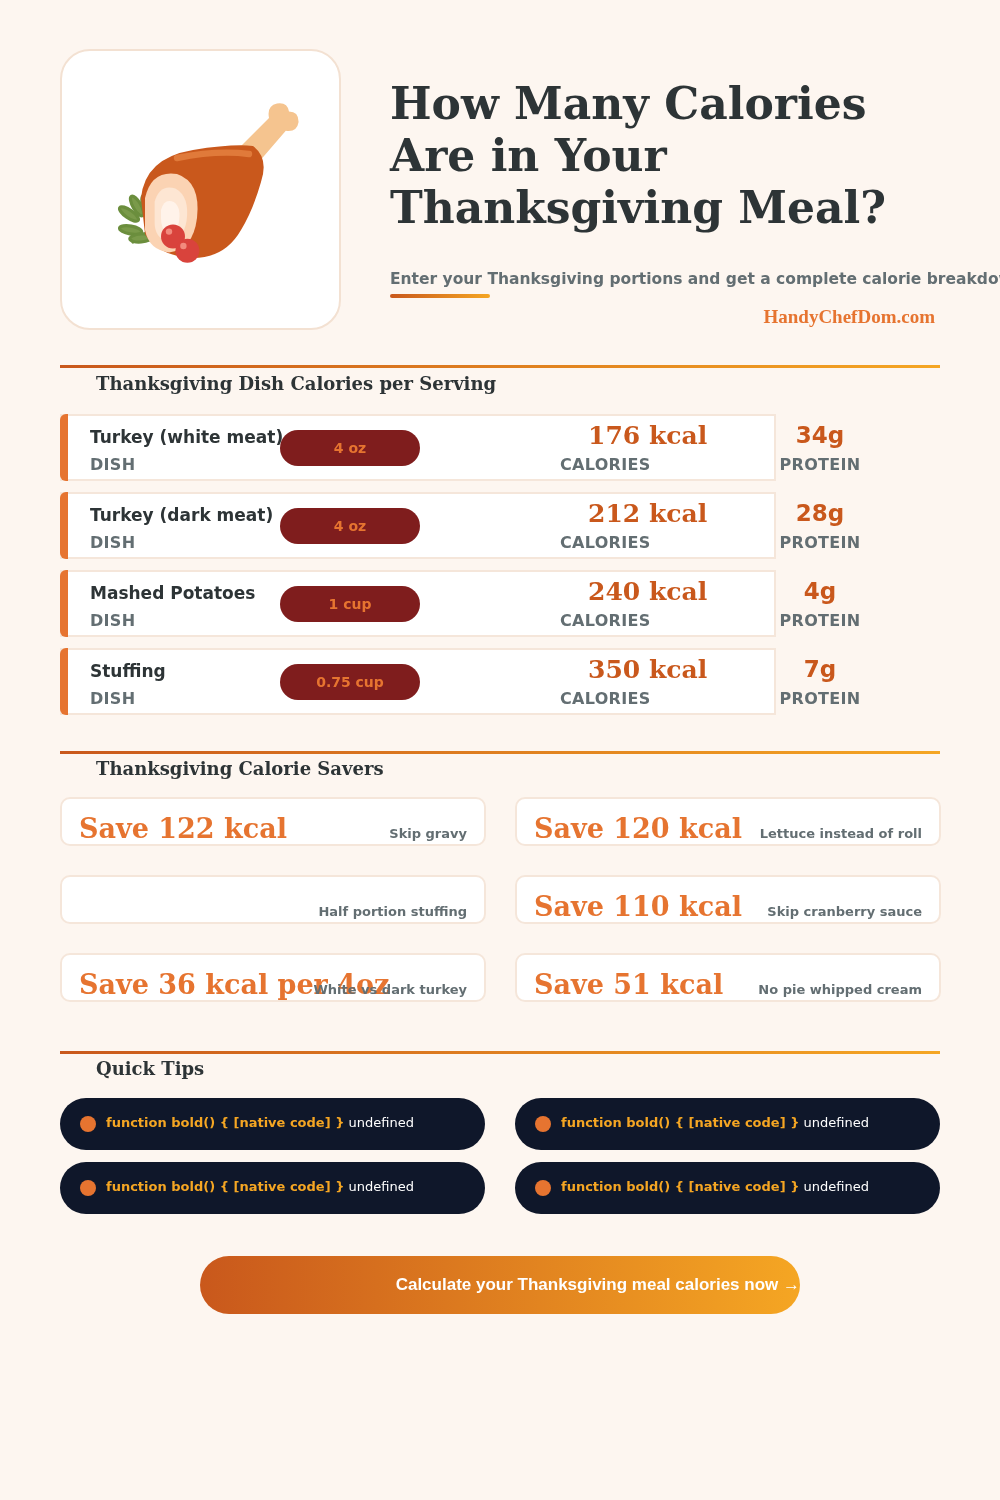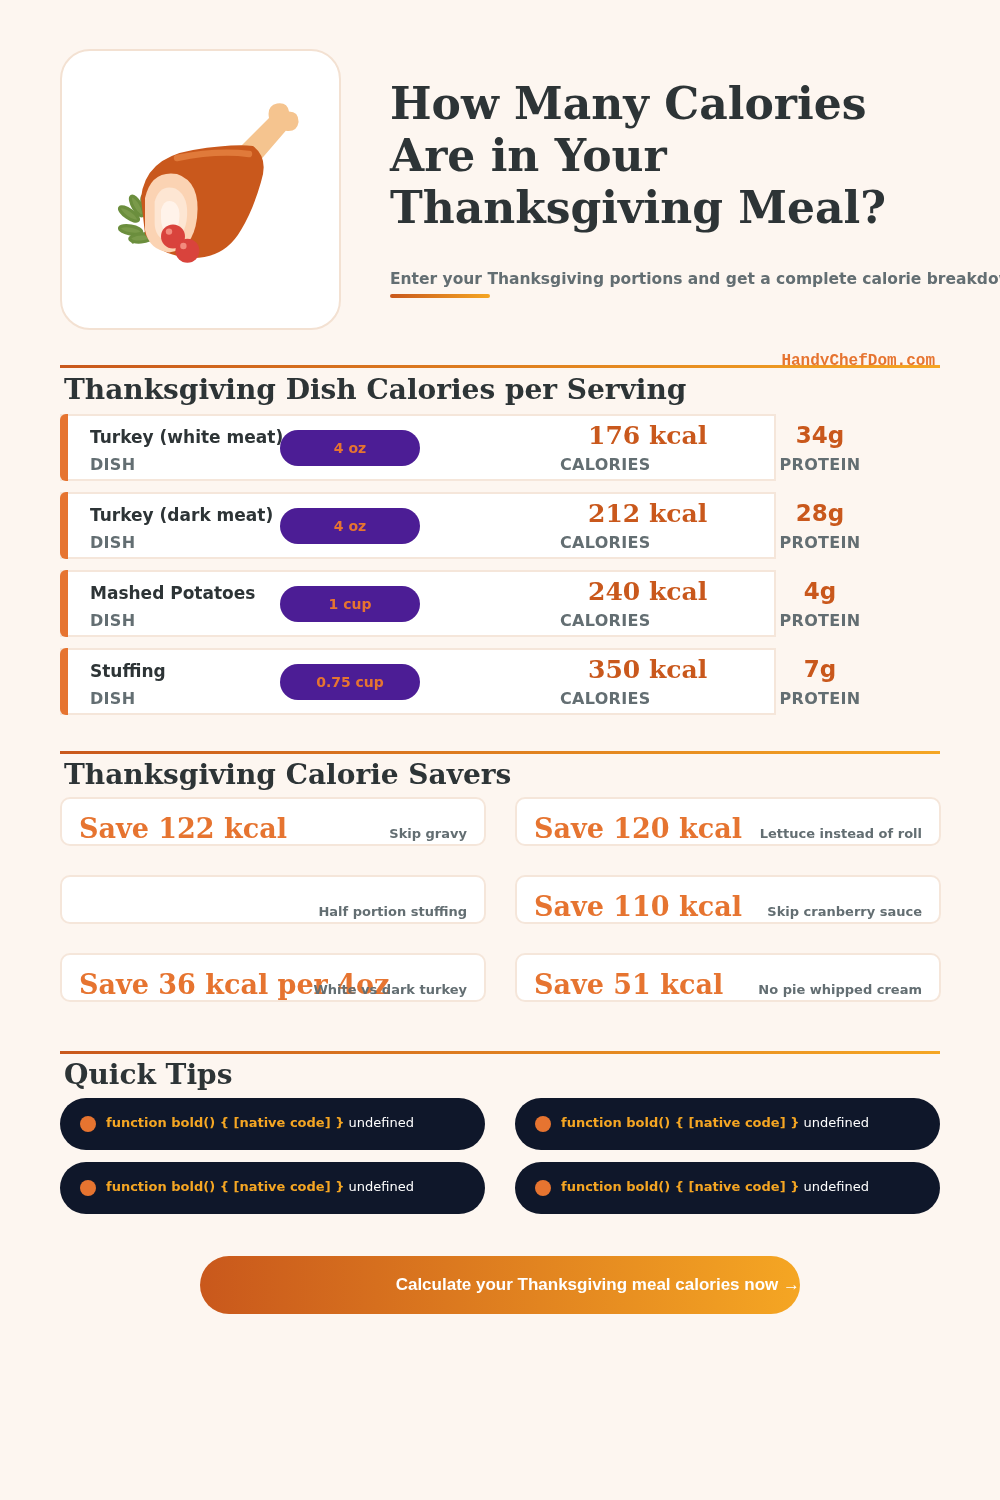--- a/index.html
+++ b/index.html
@@ -25,44 +25,44 @@
     .subtitle {
       position: absolute; left: 390px; top: 270px; white-space: nowrap;
       font-size: 15.5px; font-weight: bold; color: #636e72;
     }
     .sub-underline {
       position: absolute; left: 390px; top: 294px; width: 100px; height: 4px;
       border-radius: 2px; background: linear-gradient(90deg, #c9581c, #f5a623);
     }
     .brand {
       position: absolute; right: 65px; top: 306px;
-      font-family: Liberation Mono, monospace; font-weight: bold; font-size: 16px; color: #e67430; margin-top: 46px;
+      font-family: Liberation Serif, serif; font-weight: bold; font-size: 19px; color: #e67430;
     }
     .section-rule {
       position: absolute; left: 60px; width: 880px; height: 3px;
       background: linear-gradient(90deg, #c9581c, #f5a623);
     }
     .section-title {
-      position: absolute; left: 64px;
-      font-family: "DejaVu Serif", serif; font-weight: bold; font-size: 28px; color: #2d3436;
+      position: absolute; left: 96px;
+      font-family: "DejaVu Serif", serif; font-weight: bold; font-size: 18px; color: #2d3436;
     }
     .dish-row {
       position: absolute; left: 60px; width: 716px; height: 67px;
       background: #ffffff; border: 2px solid #f5e6da; border-radius: 0;
     }
     .dish-row .accent {
       position: absolute; left: -2px; top: -2px; bottom: -2px; width: 8px;
       background: #e67430; border-radius: 6px 0 0 6px;
     }
     .dish-name { position: absolute; left: 28px; top: 11px; font-size: 17px; font-weight: bold; color: #2d3436; white-space: nowrap; }
     .lbl { position: absolute; font-size: 16px; font-weight: bold; color: #636e72; letter-spacing: 0.3px; }
     .dish-lbl { left: 28px; top: 39px; }
     .portion {
       position: absolute; left: 218px; top: 14px; width: 140px; height: 36px;
-      background: #4c1d95; border-radius: 18px; text-align: center; line-height: 36px;
+      background: #7f1d1d; border-radius: 18px; text-align: center; line-height: 36px;
       font-size: 14px; font-weight: bold; color: #e67430;
     }
     .kcal { position: absolute; left: 498px; top: 5px; font-family: "DejaVu Serif", serif; font-weight: bold; font-size: 25px; color: #c9581c; white-space: nowrap; margin-left: 28px; }
     .cal-lbl { left: 498px; top: 39px; }
     .protein { position: absolute; left: 708px; width: 100px; top: 6px; text-align: center; font-weight: bold; font-size: 23px; color: #c9581c; }
     .prot-lbl { left: 708px; width: 100px; top: 39px; text-align: center; }
     .saver {
       position: absolute; width: 426px; height: 49px;
       background: #ffffff; border: 2px solid #f5e6da; border-radius: 10px;
     }

